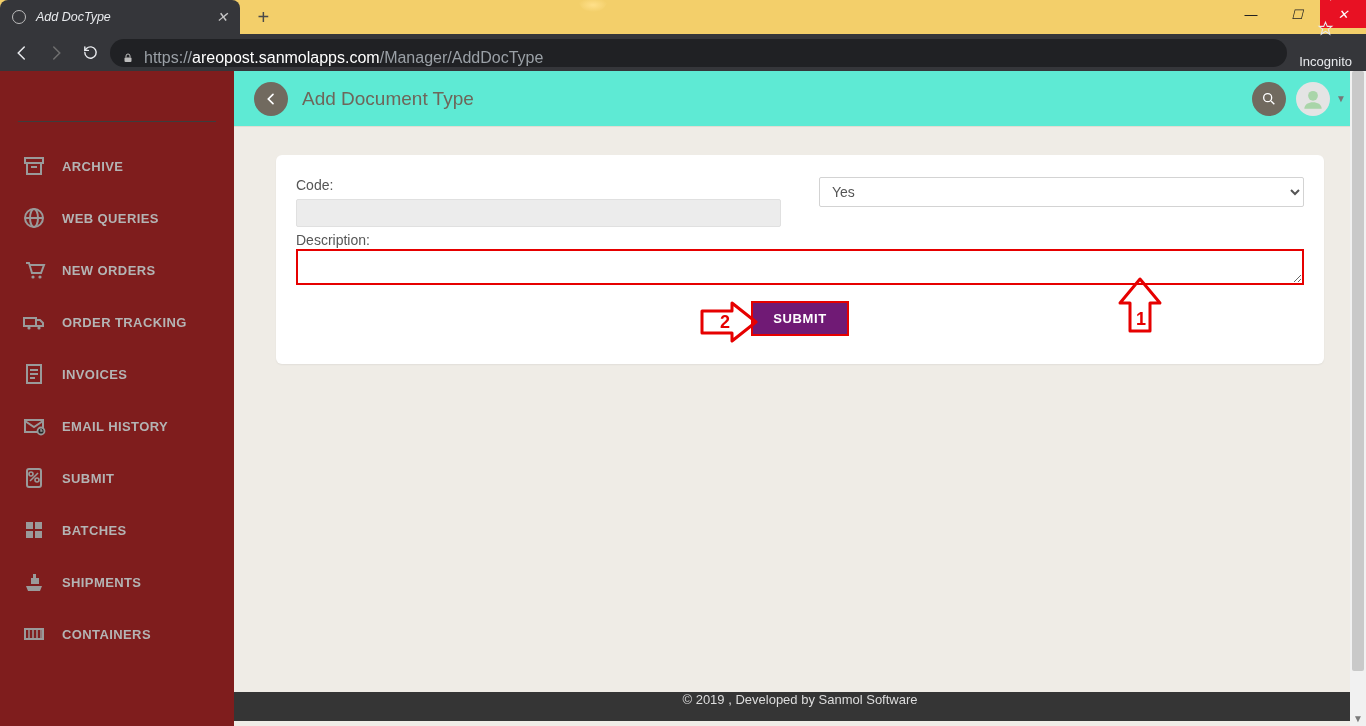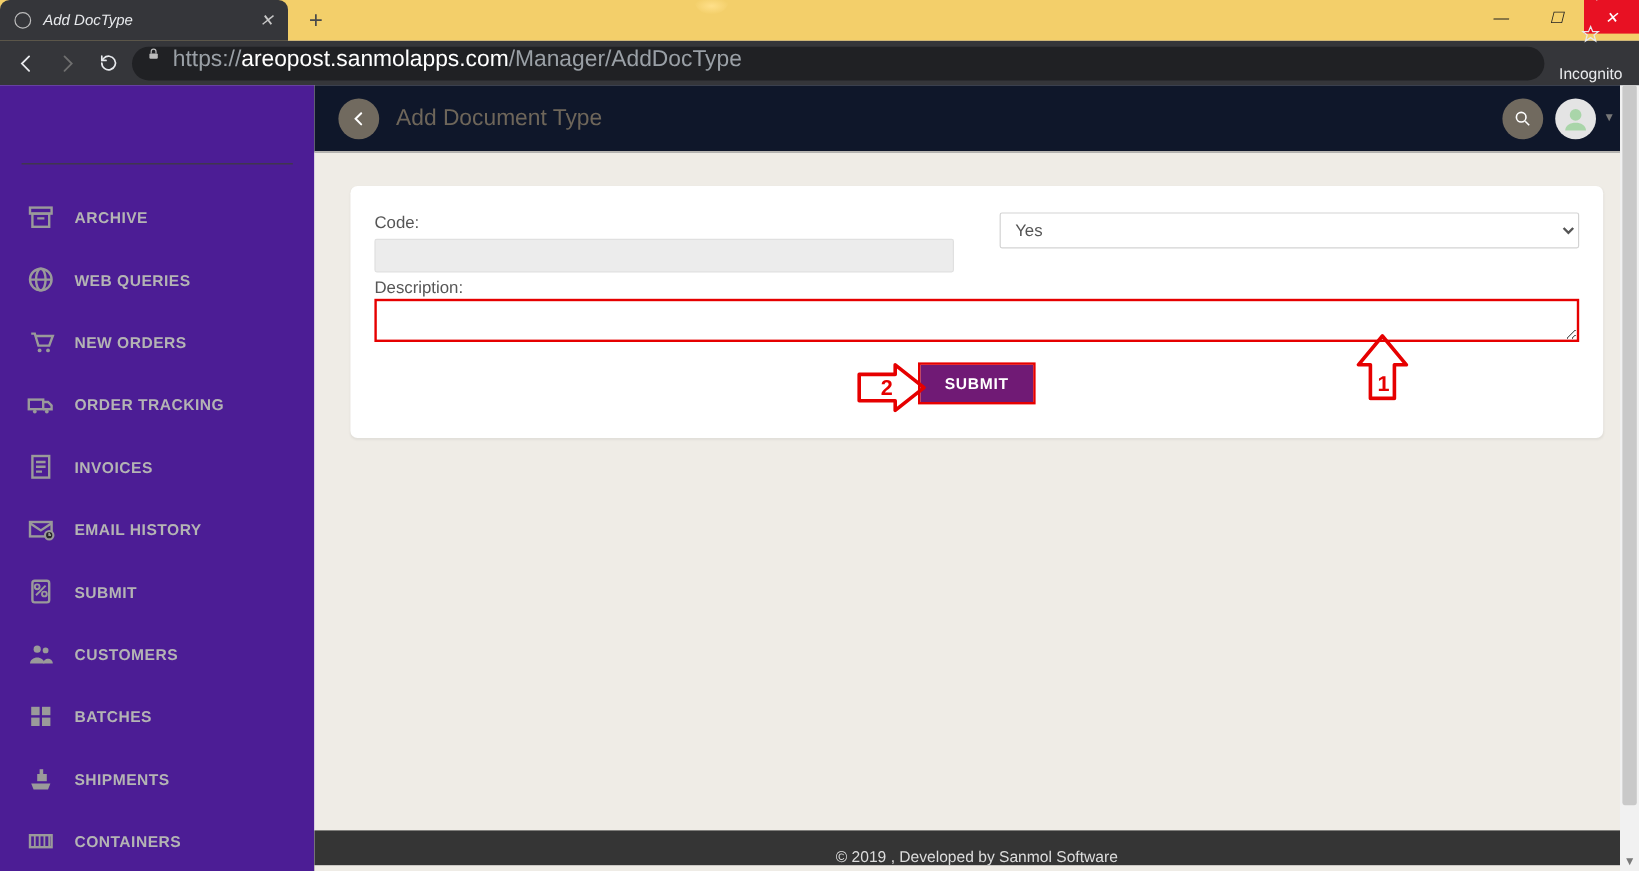--- a/index.html
+++ b/index.html
@@ -22,61 +22,61 @@
   .win-controls { display:flex; height:28px;}
   .win-btn { width:46px; height:28px; display:flex; align-items:center; justify-content:center; color:#222; font-size:13px;}
   .win-btn.close { background:#e81123; color:#fff;}
   
   .chrome-bar {
     height: 37px; background:#35363a; display:flex; align-items:center; padding:0 8px; gap:6px;
   }
   .chrome-bar .nav-ico { width:28px; height:28px; display:flex; align-items:center; justify-content:center; color:#bdbdbd; border-radius:50%;}
   .chrome-bar .nav-ico.inactive { color:#6f6f6f;}
   .omnibox {
-    flex:1; height:28px; background:#202124; border-radius:14px; display:flex; align-items:flex-start; padding:0 12px; gap:10px; color:#e8eaed; font-size:19px;
+    flex:1; height:28px; background:#202124; border-radius:14px; display:flex; align-items:flex-end; padding:0 12px; gap:10px; color:#e8eaed; font-size:16px;
   }
   .omnibox .lock { color:#bdbdbd; font-size:12px;}
   .omnibox .url-dim { color:#9aa0a6;}
   .omnibox .url-light { color:#ffffff;}
   .chrome-right { display:flex; align-items:center; gap:14px; color:#e8eaed; font-size:13px; padding:0 6px;flex-direction:column;}
   .incog-badge { width:22px; height:22px; border-radius:50%; background:#e8eaed; display:flex; align-items:center; justify-content:center;}
   .dots { font-size:18px; letter-spacing:0; line-height:0;}
   
   .app { display:flex; height: calc(726px - 34px - 37px); }
   .sidebar {
-    width:262px; background:#4c1d95; color:#a7a7a7; padding-top:28px;
+    width:234px; background:#7f1d1d; color:#a7a7a7; padding-top:13px;
   }
   .sidebar .brand-gap { height:38px; border-bottom:1px solid #3d3d3d; margin:0 18px 18px;}
   .side-item {
     display:flex; align-items:center; gap:16px; padding:14px 22px;
     font-size:13px; font-weight:700; letter-spacing:.4px; color:#b4b4b4; cursor:pointer;
   }
   .side-item svg { width:24px; height:24px; flex-shrink:0; }
   .main {
     flex:1; background:#efece6; display:flex; flex-direction:column; position:relative;
   }
   .page-header {
-    height:56px; background:#0f172a; border-bottom:1px solid #e1ddd3;
+    height:56px; background:#5eead4; border-bottom:1px solid #e1ddd3;
     display:flex; align-items:center; padding:0 20px; gap:14px;
   }
   .back-circle {
     width:34px; height:34px; border-radius:50%; background:#716a5f; display:flex; align-items:center; justify-content:center; color:#fff;
   }
   .page-title { font-size:19px; color:#6e665a; font-weight:400;}
   .header-right { margin-left:auto; display:flex; align-items:center; gap:10px;}
   .search-circle {
     width:34px; height:34px; border-radius:50%; background:#716a5f; display:flex; align-items:center; justify-content:center; color:#fff;
   }
   .avatar {
     width:34px; height:34px; border-radius:50%; background:#e4e4e4; display:flex; align-items:center; justify-content:center;
   }
   .avatar svg{width:26px;height:26px;}
   .caret { color:#777; font-size:10px; margin-left:-4px;}
   .content {
-    flex:1; padding:28px 30px; overflow:auto;
+    flex:1; padding:28px 42px; overflow:auto;
   }
   .card {
     background:#ffffff; border-radius:6px; padding:22px 20px 30px;
     box-shadow:0 1px 2px rgba(0,0,0,.06);
   }
   .row { display:flex; gap:38px; }
   .col { flex:1; display:flex; flex-direction:column; }
   label.field-label { font-size:14px; color:#565656; margin-bottom:6px;}
   input.text-field {
     height:28px; background:#ececec; border:1px solid #e0e0e0; border-radius:2px; padding:0 8px; font-size:13px;
@@ -91,21 +91,21 @@
   .submit-row { display:flex; justify-content:center; margin-top:14px; position:relative;}
   button.submit-btn {
     background:#701a75; color:#fff; border:none; padding:8px 20px; font-size:13px; font-weight:700; letter-spacing:.6px;
     outline:2.5px solid #e60000; outline-offset:0;
     cursor:pointer;
   }
   
   .arrow { position:absolute; pointer-events:none; }
   .arrow .num { font-size:18px; font-weight:700; fill:#e60000; font-family:Arial,sans-serif;}
   .footer {
-    height:34px; background:#353535; color:#ddd; display:flex; align-items:flex-end; justify-content:center; font-size:13px;
+    height:34px; background:#353535; color:#ddd; display:flex; align-items:flex-start; justify-content:center; font-size:13px;
     position:absolute; bottom:0; left:0; right:0;
     border-bottom:5px solid #efece6;
   }
   
   .main-scroll {
     position:absolute; right:0; top:0; width:16px; height:100%; background:#f1f1f1;
   }
   .main-scroll .thumb{ position:absolute; top:0; left:2px; right:2px; height:600px; background:#c9c9c9; border-radius:2px;}
   .main-scroll .btn{ position:absolute; left:0; right:0; height:16px; display:flex; align-items:center; justify-content:center; color:#7a7a7a; font-size:10px;}
   .main-scroll .btn.up{top:0;} .main-scroll .btn.down{bottom:0;}
@@ -239,29 +239,20 @@
       <span>EMAIL HISTORY</span>
     </div>
     <div class="side-item">
       <svg viewBox="0 0 24 24">
           <rect x="5" y="3" width="14" height="18" rx="2" stroke="#9a9a9a" stroke-width="2" fill="none"></rect>
           <circle cx="9" cy="8" r="2" stroke="#9a9a9a" stroke-width="1.6" fill="none"></circle>
           <circle cx="15" cy="14" r="2" stroke="#9a9a9a" stroke-width="1.6" fill="none"></circle>
           <line x1="8" y1="15" x2="16" y2="7" stroke="#9a9a9a" stroke-width="1.6"></line>
         </svg>
       <span>SUBMIT</span>
-    </div>
-    <div class="side-item">
-      <svg viewBox="0 0 24 24">
-          <circle cx="9" cy="8" r="3" fill="#9a9a9a"></circle>
-          <circle cx="16" cy="9" r="2.4" fill="#9a9a9a"></circle>
-          <path d="M3 20c0-3 3-5 6-5s6 2 6 5" fill="#9a9a9a"></path>
-          <path d="M14 20c0-2.5 2-4 4-4s4 1.5 4 4" fill="#9a9a9a"></path>
-        </svg>
-      <span>CUSTOMERS</span>
     </div>
     <div class="side-item">
       <svg viewBox="0 0 24 24">
           <rect x="4" y="4" width="7" height="7" fill="#9a9a9a"></rect>
           <rect x="13" y="4" width="7" height="7" fill="#9a9a9a"></rect>
           <rect x="4" y="13" width="7" height="7" fill="#9a9a9a"></rect>
           <rect x="13" y="13" width="7" height="7" fill="#9a9a9a"></rect>
         </svg>
       <span>BATCHES</span>
     </div>

